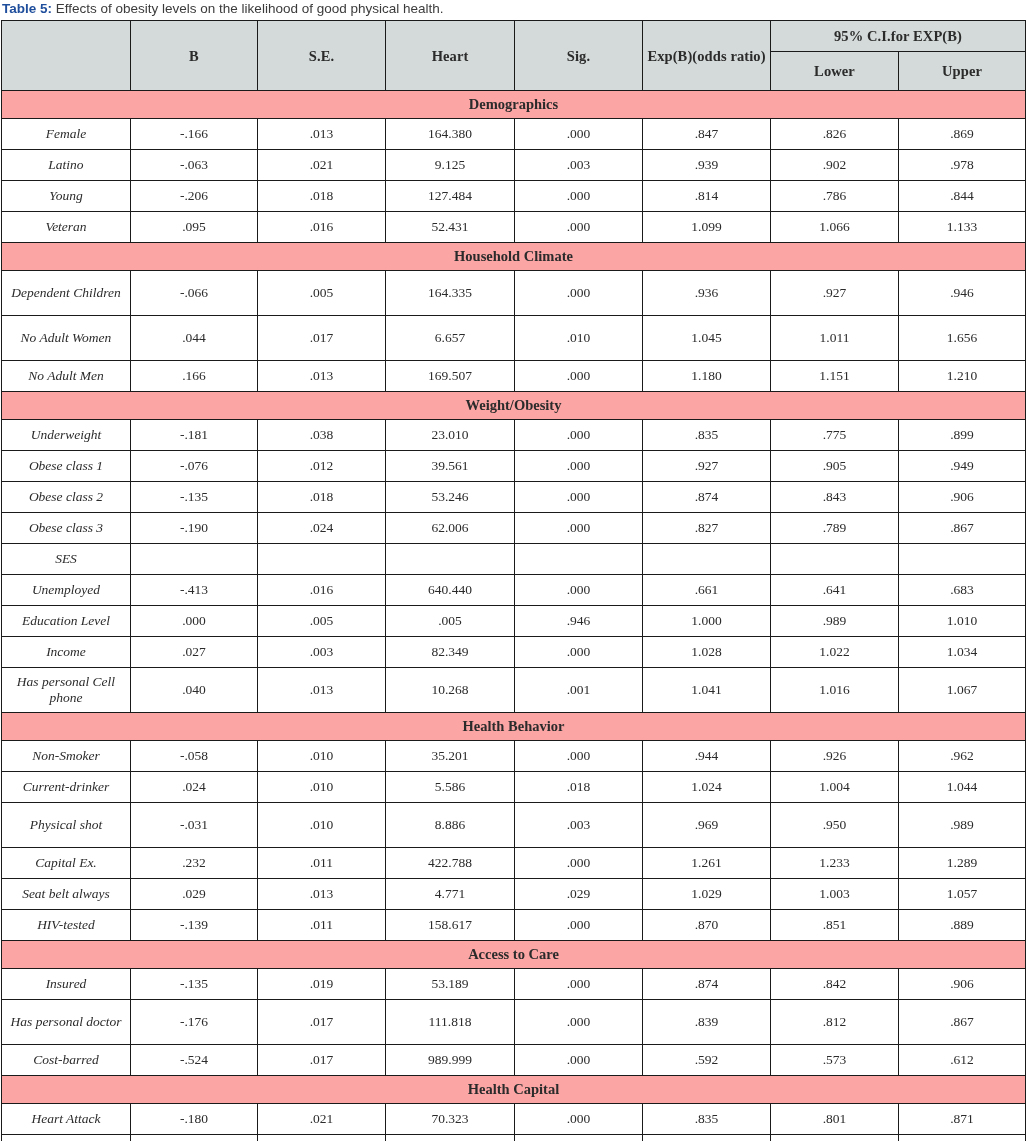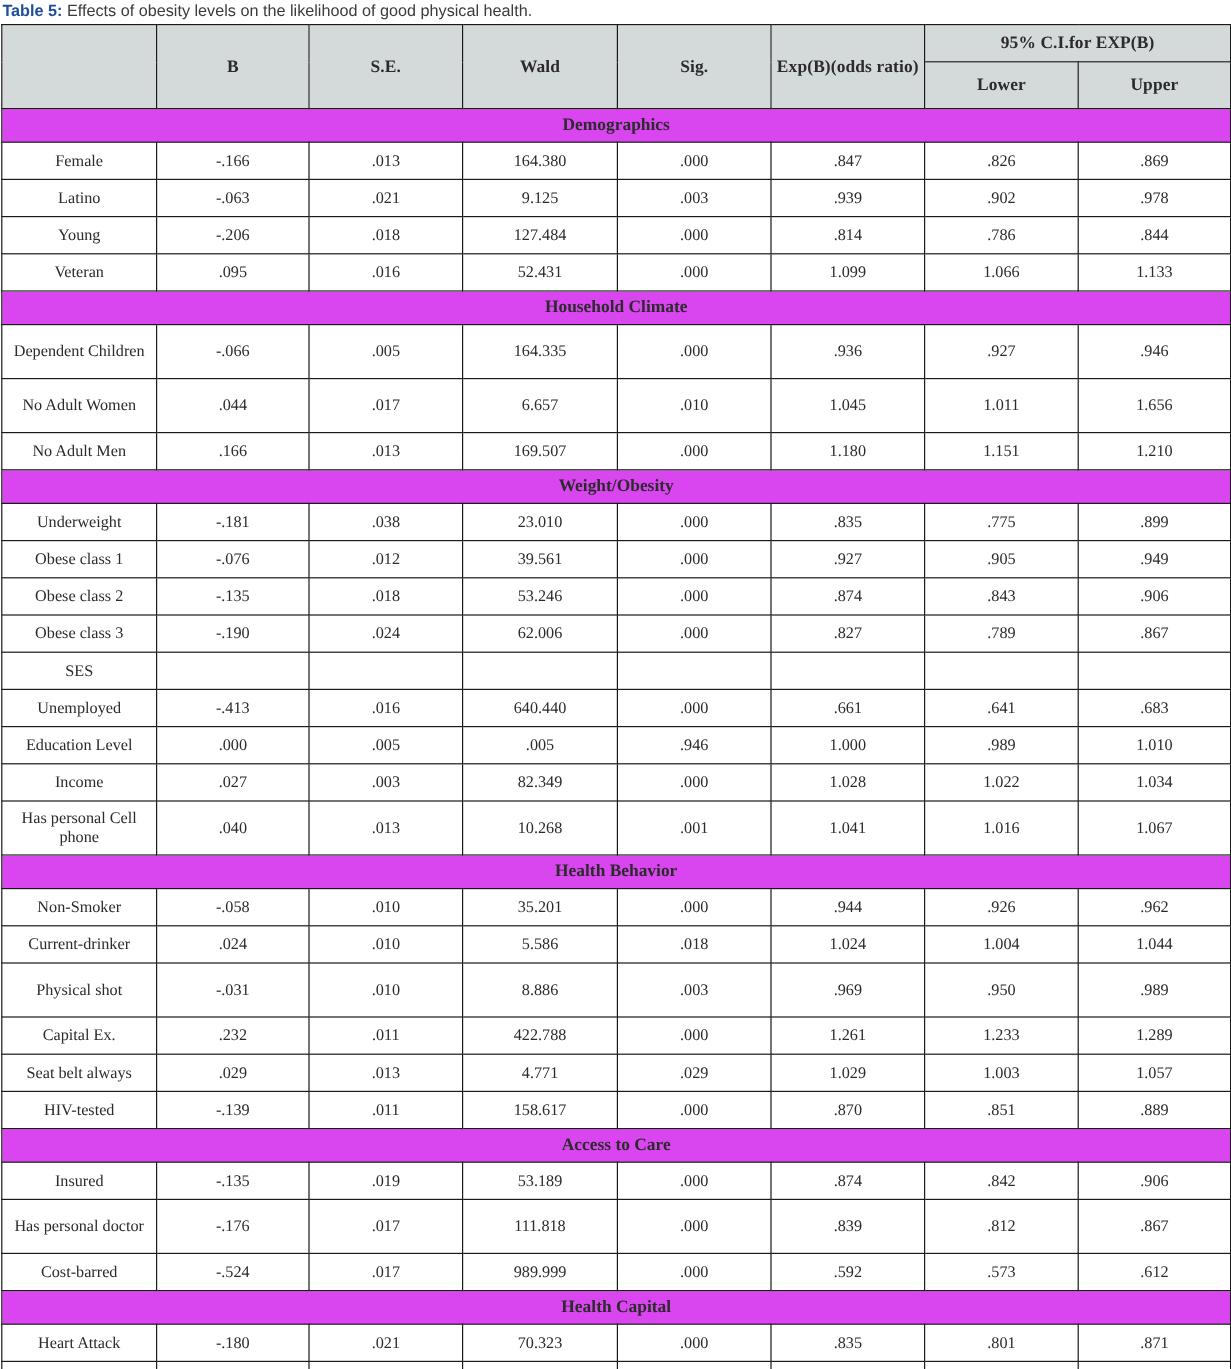--- a/index.html
+++ b/index.html
@@ -58,27 +58,27 @@
     letter-spacing: 0.1px;
   }
   th.h-blank { height: 62px; }
   th.h-tall  { height: 62px; }
   th.h-ci    { height: 26px; }
   th.h-sub   { height: 34px; }
 
   tr.section td {
     font-weight: bold;
     font-size: 14.5px;
-    background: #d946ef;
+    background: #fca5a5;
     height: 22px;
     padding: 2px 0 3px 0;
   }
   tr.data td { height: 26px; }
   tr.data.tall td { height: 40px; }
-  td.rowlabel { padding: 2px 4px; }
+  td.rowlabel { padding: 2px 4px; font-style: italic; }
 
   
   col.c0 { width: 129px; }
   col.c1 { width: 127px; }
   col.c2 { width: 128px; }
   col.c3 { width: 129px; }
   col.c4 { width: 128px; }
   col.c5 { width: 128px; }
   col.c6 { width: 128px; }
   col.c7 { width: 127px; }
@@ -101,21 +101,21 @@
       <col class="c4">
         <col class="c5">
         <col class="c6">
         <col class="c7">
     </colgroup>
     <thead>
       <tr>
         <th class="h-blank" rowspan="2"></th>
         <th class="h-tall" rowspan="2">B</th>
         <th class="h-tall" rowspan="2">S.E.</th>
-        <th class="h-tall" rowspan="2">Wald</th>
+        <th class="h-tall" rowspan="2">Heart</th>
         <th class="h-tall" rowspan="2">Sig.</th>
         <th class="h-tall" rowspan="2">Exp(B)(odds ratio)</th>
         <th class="h-ci" colspan="2">95% C.I.for EXP(B)</th>
       </tr>
       <tr>
         <th class="h-sub">Lower</th>
         <th class="h-sub">Upper</th>
       </tr>
     </thead>
     <tbody id="table-body">

